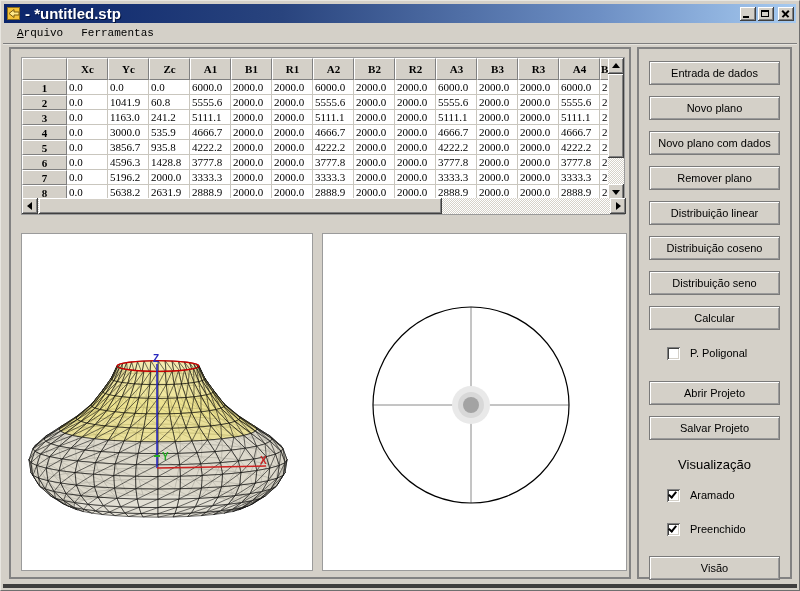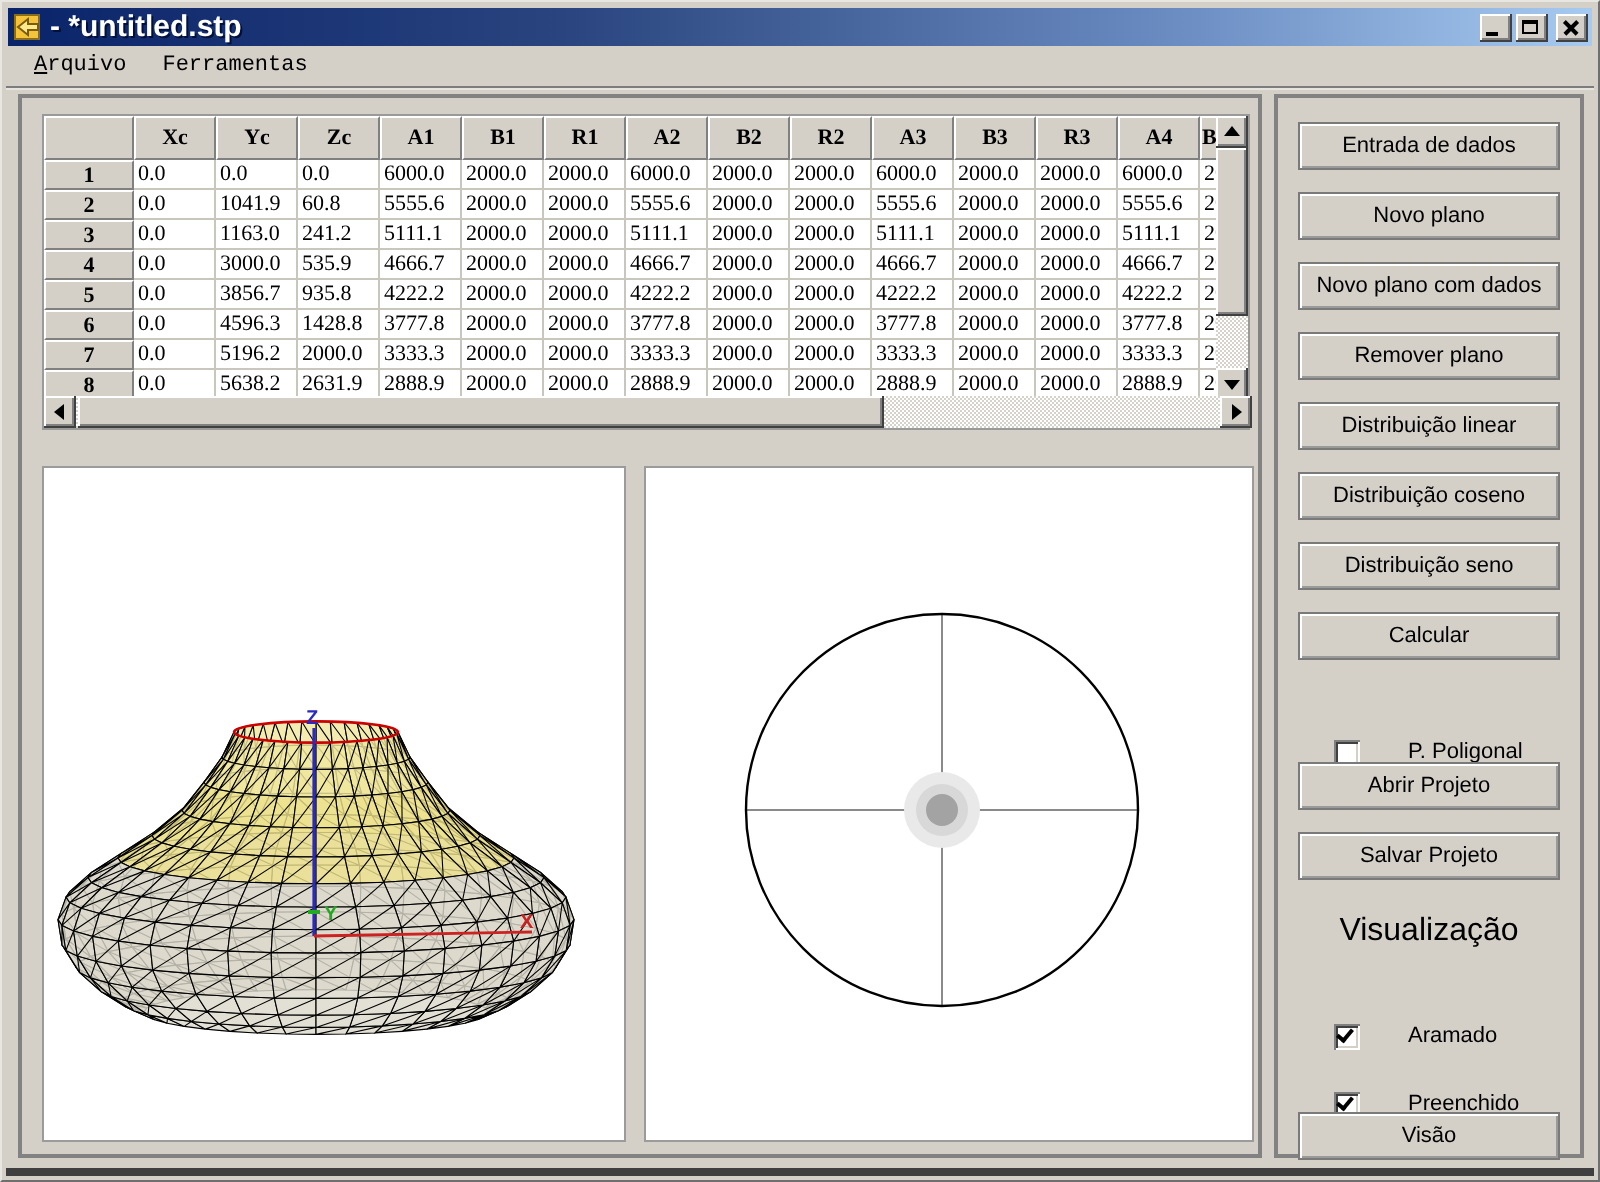--- a/index.html
+++ b/index.html
@@ -75,27 +75,27 @@
 
   
   .viz { position:absolute; top:184px; height:338px; background:#fff; border:1px solid #9b9b9b; }
   .viz.v3d  { left:10px;  width:292px; }
   .viz.plan { left:311px; width:305px; }
 
   
   .sb-push { position:absolute; left:10px; width:131px; height:24px; background:#d4d0c8;
              border:1px solid #7a7a7a; box-shadow: inset 1px 1px 0 #ffffff, inset -1px -1px 0 #9a9a9a;
              display:flex; align-items:center; justify-content:center; font-size:11px; color:#000; cursor:default; }
-  .cbrow { position:absolute; left:28px; height:14px; display:flex; align-items:center; gap:24px;margin-top:23px; }
+  .cbrow { position:absolute; left:28px; height:14px; display:flex; align-items:center; gap:10px; }
   .cbbox { width:13px; height:13px; background:#fff; position:relative; flex:0 0 auto;
            box-shadow: inset 1px 1px 0 #808080, inset -1px -1px 0 #fff, inset 2px 2px 0 #404040, inset -2px -2px 0 #d4d0c8; }
   .cbbox .tick { position:absolute; left:3px; top:1px; width:5px; height:8px;
                  border-right:2px solid #000; border-bottom:2px solid #000; transform:rotate(40deg); display:none; }
   .cbbox.checked .tick { display:block; }
-  .sb-label { position:absolute; left:0; width:100%; text-align:center; font-size:16px; }
+  .sb-label { position:absolute; left:0; width:100%; text-align:center; font-size:13px; }
 </style>
 </head>
 <body>
 
 <div id="window">
 
   <div class="titlebar">
     <svg class="app-icon" viewBox="0 0 16 15">
       <rect x="1" y="1" width="13" height="13" fill="#8a6d1a"></rect>
       <rect x="2" y="2" width="11" height="11" fill="#f4c33a"></rect>

